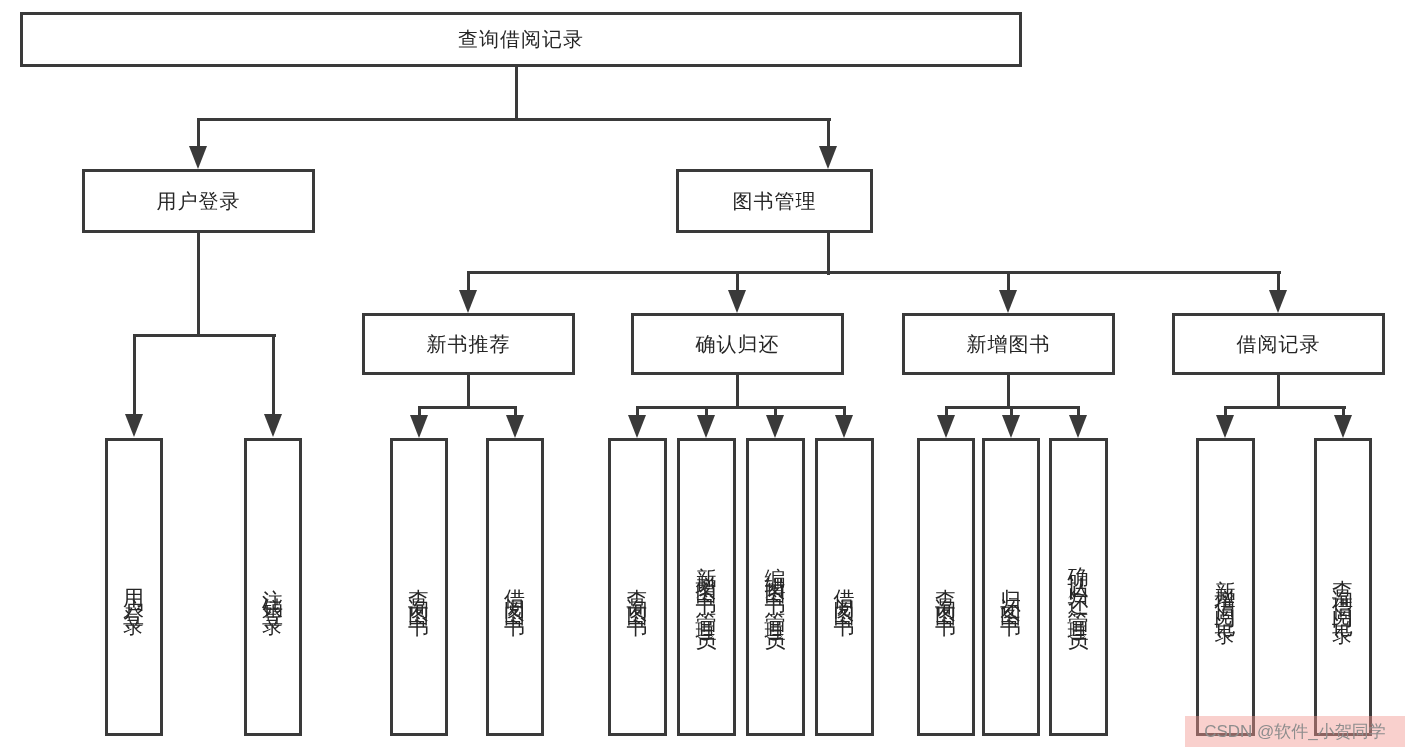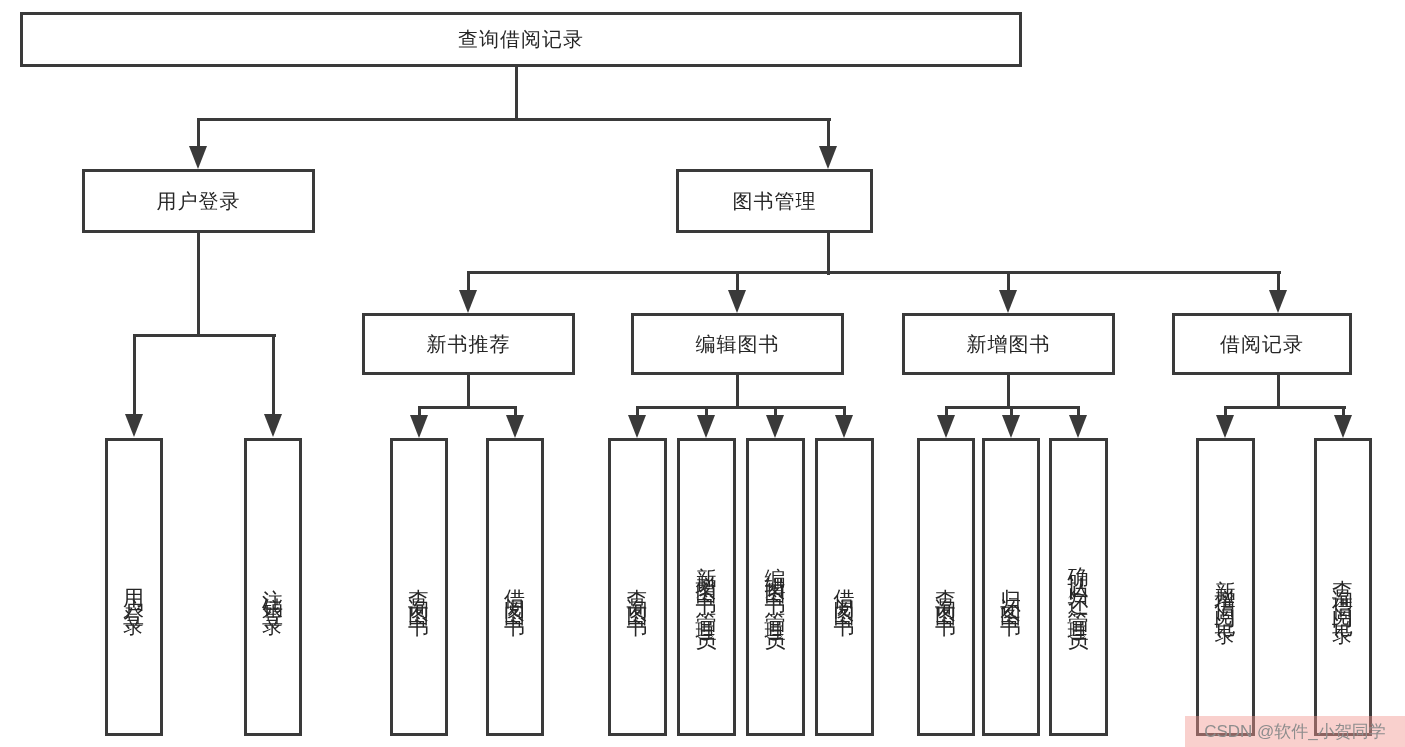--- a/index.html
+++ b/index.html
@@ -89,23 +89,23 @@
 <div class="edge" style="left:467px;top:271px;width:3px;height:22px;"></div>
 <div class="arrowhead" style="left:459px;top:290px;"></div>
 <div class="edge" style="left:736px;top:271px;width:3px;height:22px;"></div>
 <div class="arrowhead" style="left:728px;top:290px;"></div>
 <div class="edge" style="left:1007px;top:271px;width:3px;height:22px;"></div>
 <div class="arrowhead" style="left:999px;top:290px;"></div>
 <div class="edge" style="left:1277px;top:271px;width:3px;height:22px;"></div>
 <div class="arrowhead" style="left:1269px;top:290px;"></div>
 
 <div class="node" style="left:362px;top:313px;width:213px;height:62px;">新书推荐</div>
-<div class="node" style="left:631px;top:313px;width:213px;height:62px;">编辑图书</div>
+<div class="node" style="left:631px;top:313px;width:213px;height:62px;">确认归还</div>
 <div class="node" style="left:902px;top:313px;width:213px;height:62px;">新增图书</div>
-<div class="node" style="left:1172px;top:313px;width:180px;height:62px;">借阅记录</div>
+<div class="node" style="left:1172px;top:313px;width:213px;height:62px;">借阅记录</div>
 
 <div class="edge" style="left:467px;top:375px;width:3px;height:34px;"></div>
 <div class="edge" style="left:418px;top:406px;width:99px;height:3px;"></div>
 <div class="edge" style="left:418px;top:406px;width:3px;height:12px;"></div>
 <div class="arrowhead" style="left:410px;top:415px;"></div>
 <div class="edge" style="left:514px;top:406px;width:3px;height:12px;"></div>
 <div class="arrowhead" style="left:506px;top:415px;"></div>
 
 <div class="edge" style="left:736px;top:375px;width:3px;height:34px;"></div>
 <div class="edge" style="left:636px;top:406px;width:210px;height:3px;"></div>

